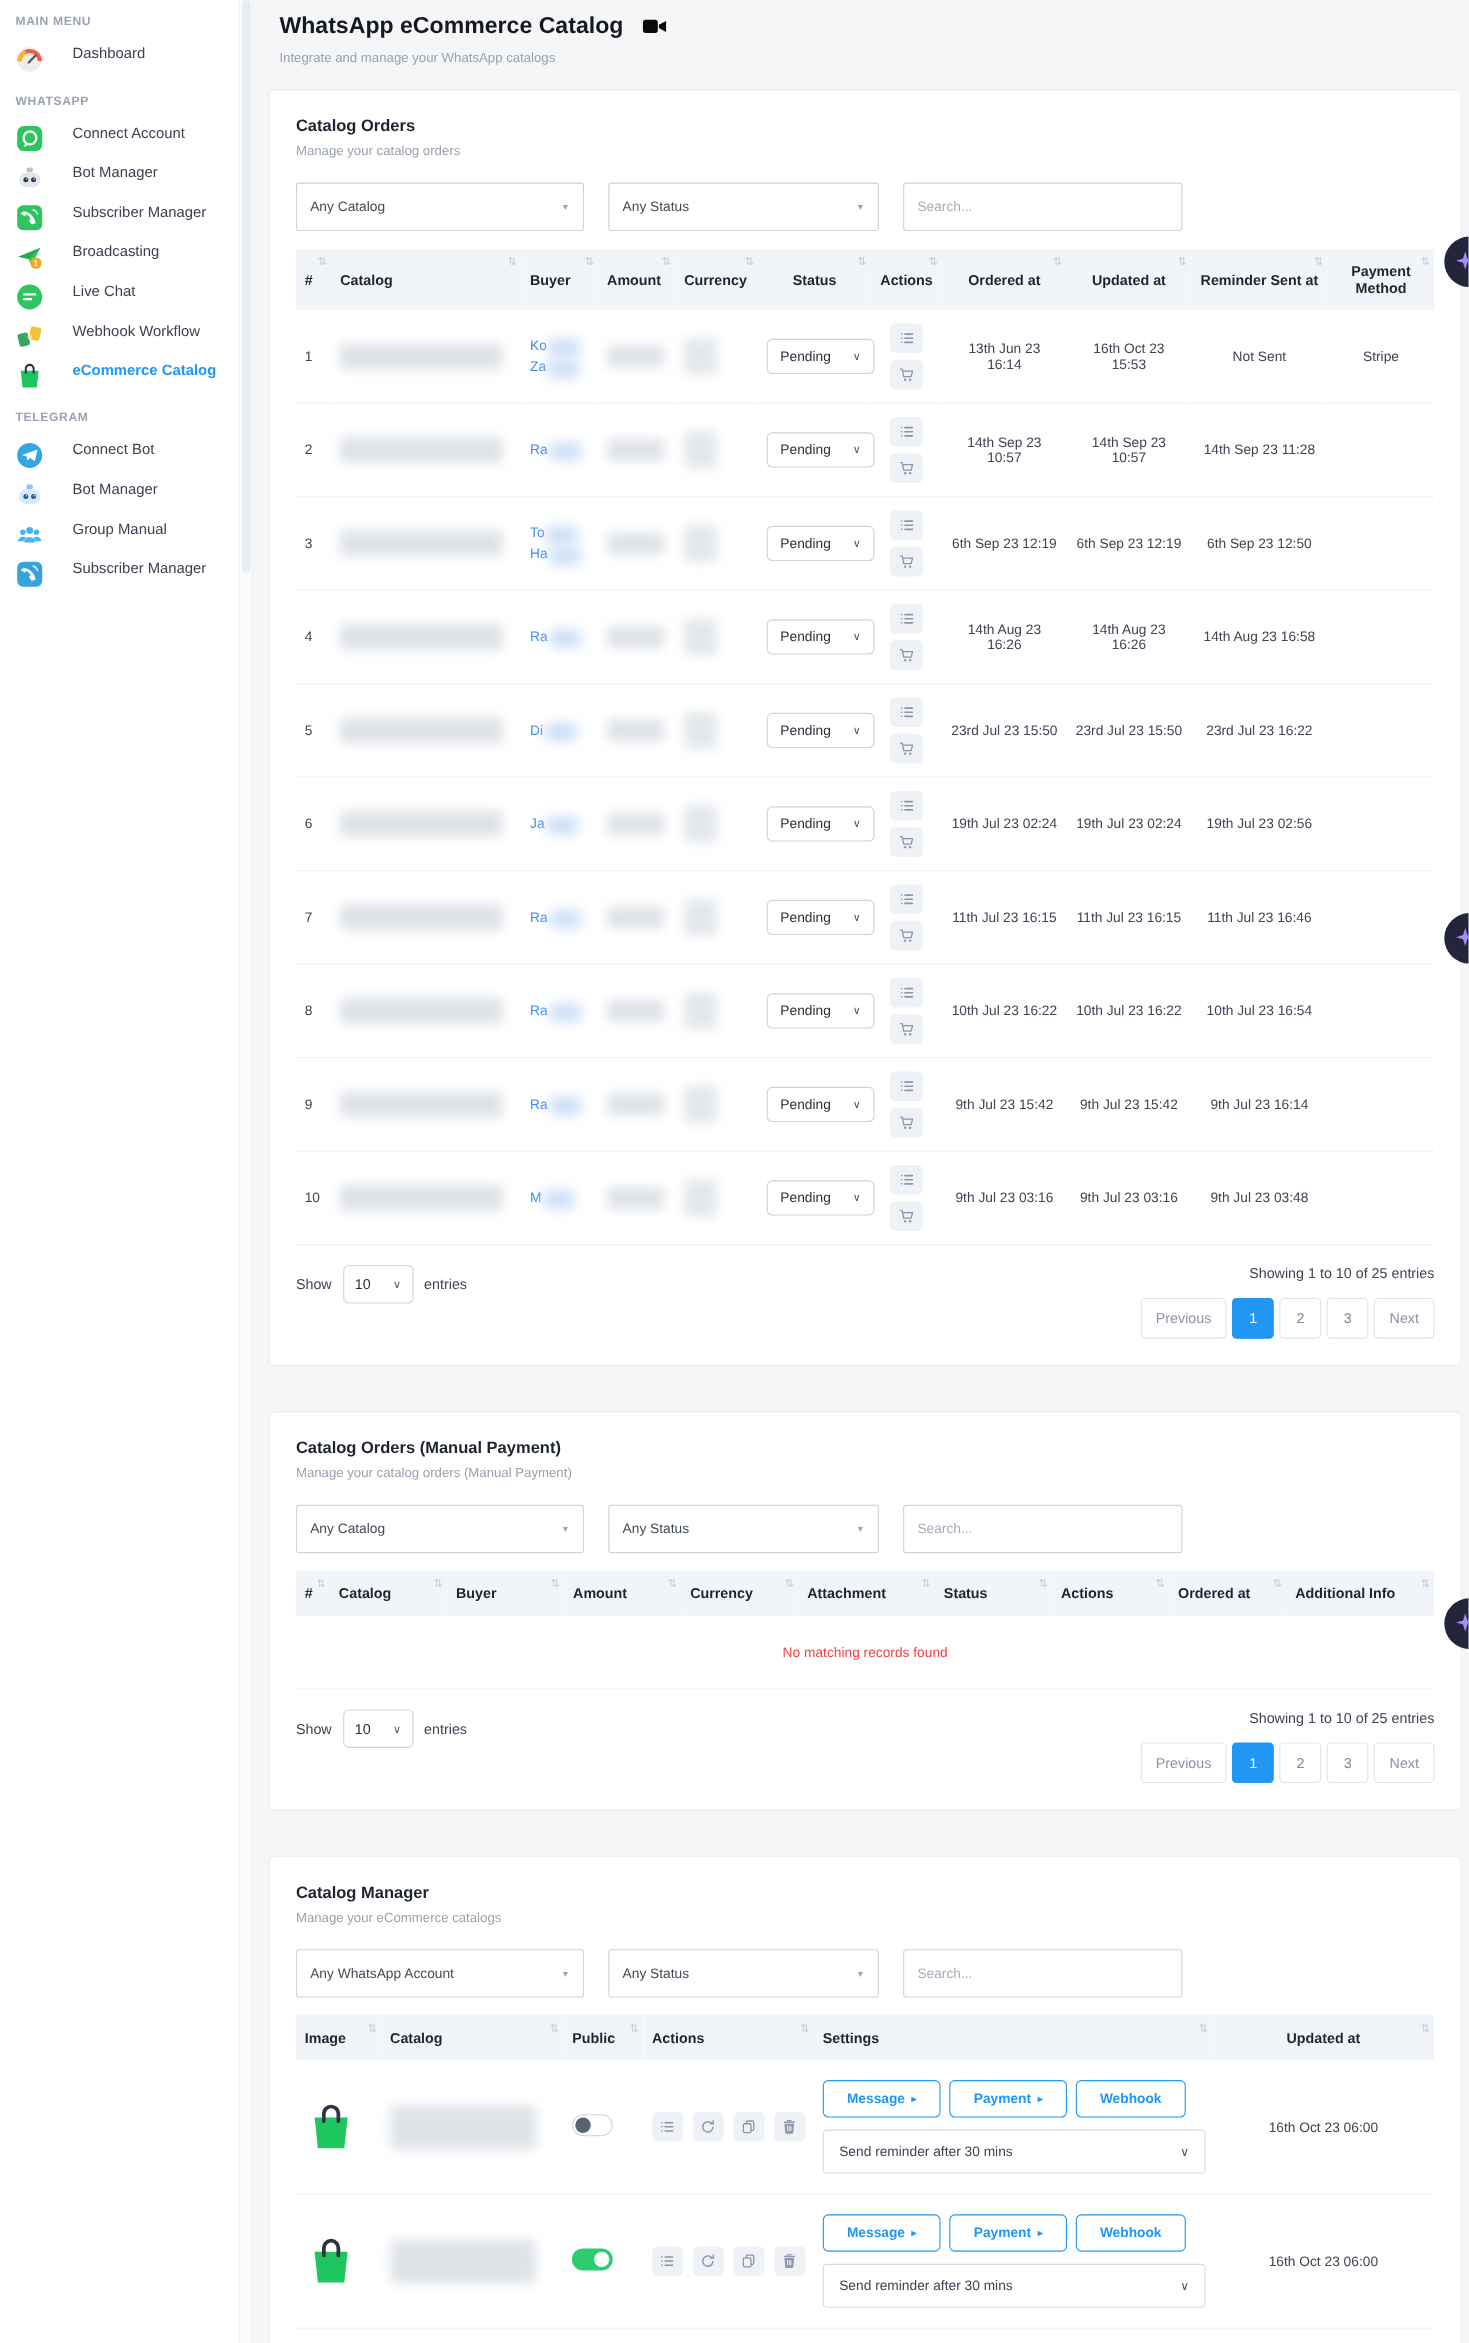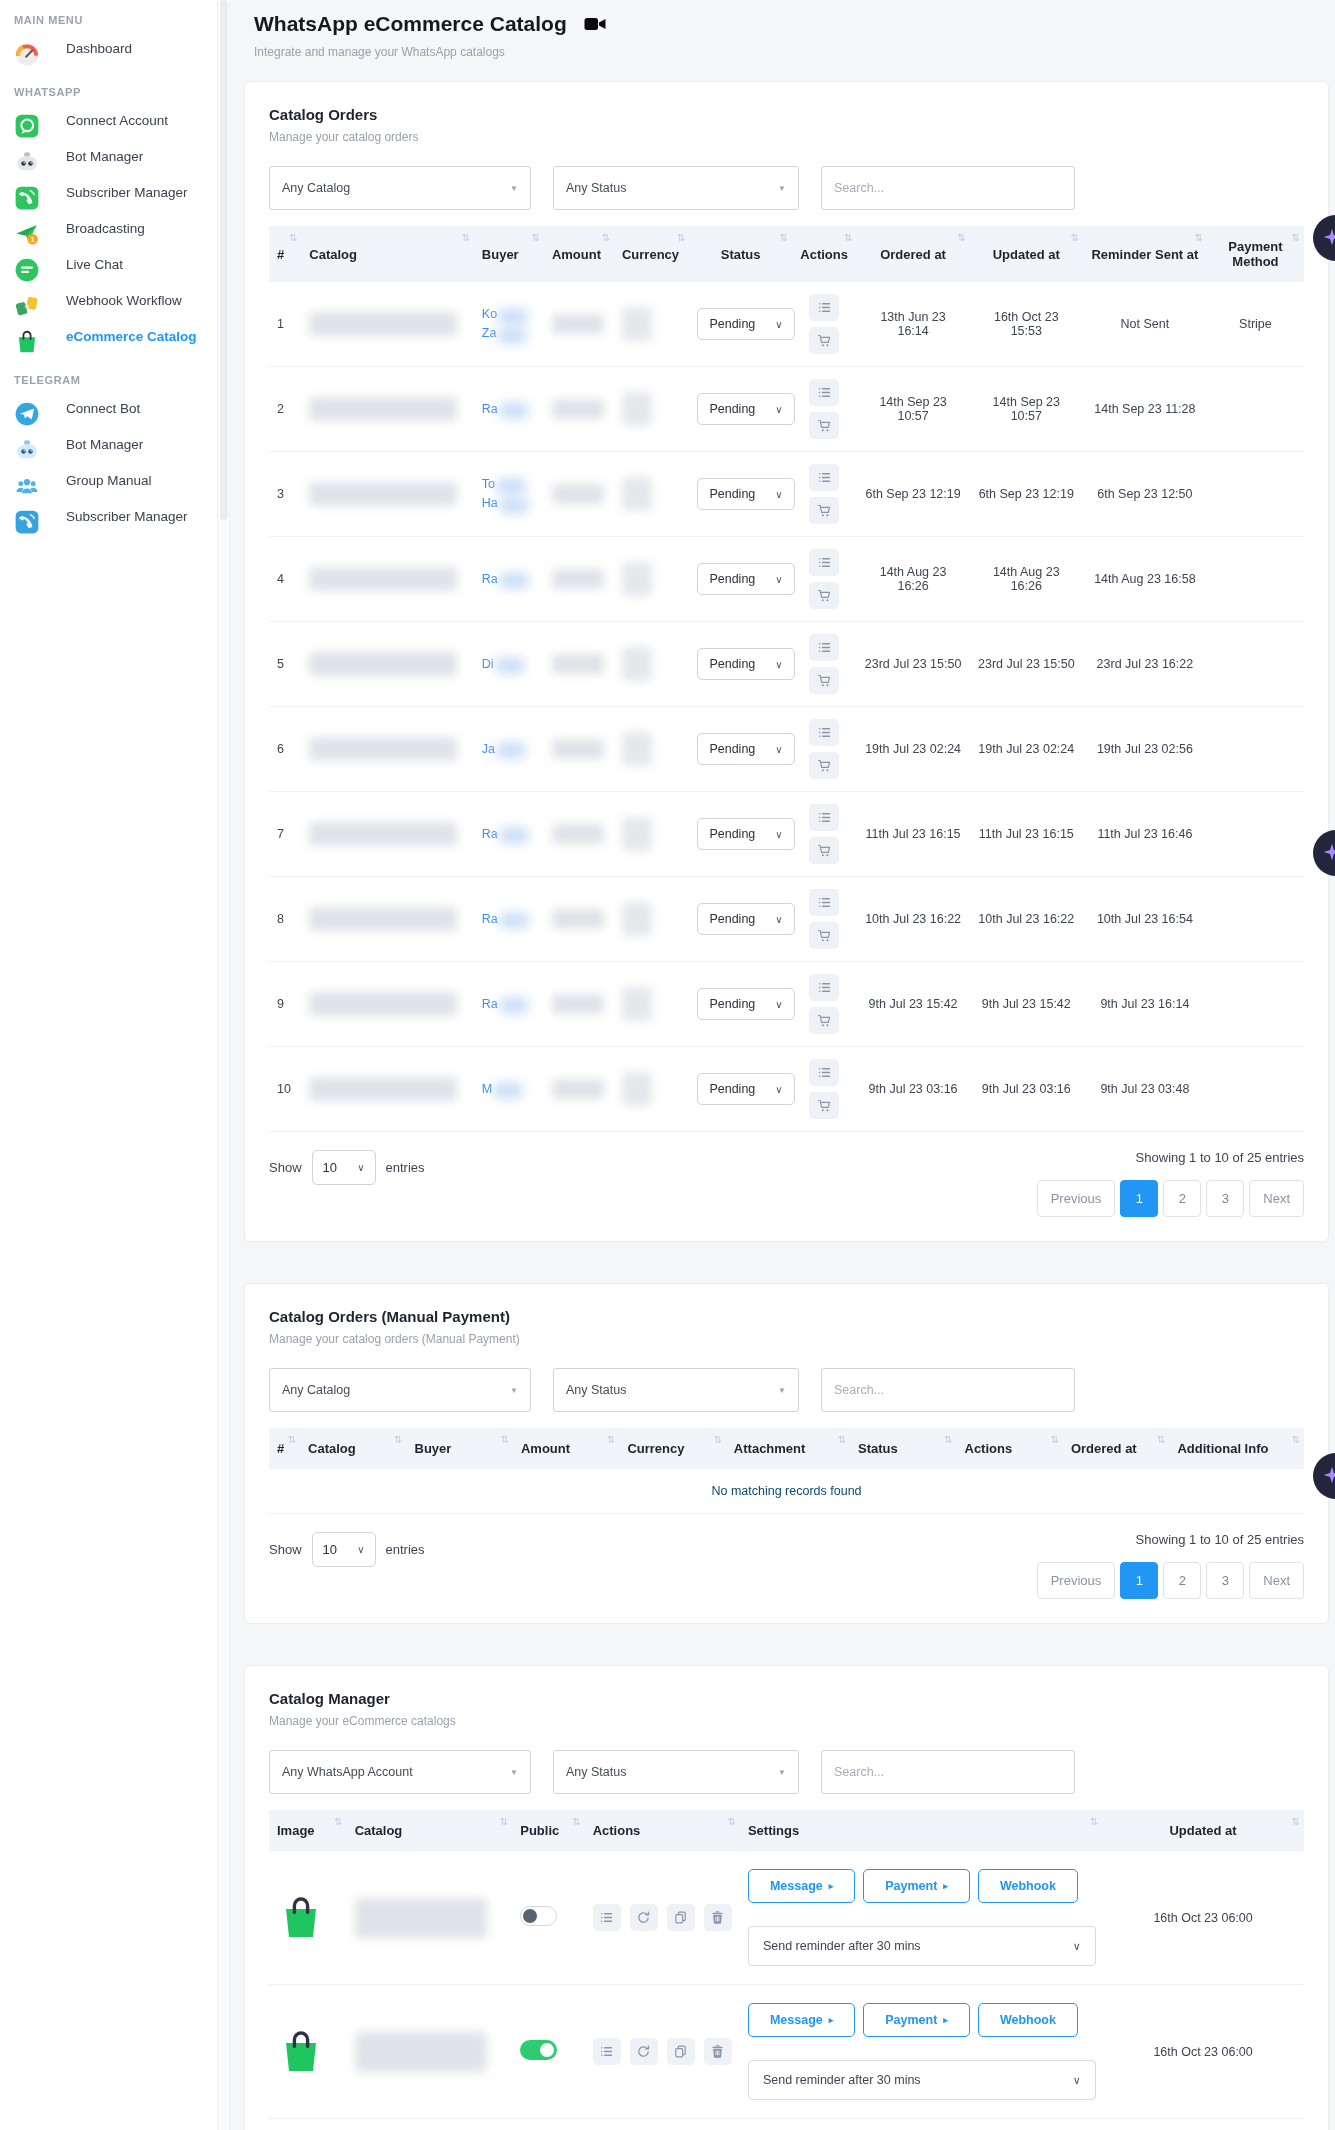--- a/index.html
+++ b/index.html
@@ -40,21 +40,21 @@
   td{padding:12px 8px;border-bottom:1px solid #eef1f5;font-size:12.5px;color:#3d4454;vertical-align:middle}
   .t-orders th:nth-child(n+6),.t-orders td:nth-child(n+6){text-align:center}
   .t-orders th:nth-child(1){width:3%}.t-orders th:nth-child(2){width:16%}.t-orders th:nth-child(3){width:6.5%}
   .t-orders th:nth-child(4){width:6.5%}.t-orders th:nth-child(5){width:7%}.t-orders th:nth-child(6){width:9.5%}
   .t-orders th:nth-child(7){width:6%}.t-orders th:nth-child(8){width:10.5%}.t-orders th:nth-child(9){width:10.5%}
   .t-orders th:nth-child(10){width:11.5%}.t-orders th:nth-child(11){width:9%}
   .t-manual th:nth-child(1){width:3%}.t-manual th:nth-child(6){width:12%}.t-manual th:nth-child(10){width:13%}
   .t-manager th:nth-child(1){width:7.5%}.t-manager th:nth-child(2){width:16%}.t-manager th:nth-child(3){width:7%}
   .t-manager th:nth-child(4){width:15%}.t-manager th:nth-child(5){width:35%}.t-manager th:nth-child(6){width:19.5%}
   .t-manager th:nth-child(6),.t-manager td:nth-child(6){text-align:center}
-  .empty-cell{text-align:center;padding:15px 8px;color:#0c4a6e}
+  .empty-cell{text-align:center;padding:26px 8px;color:#ef4444}
   
   .blur-bar{background:#dfe3e8;border-radius:3px;filter:blur(5px)}
   .b-cat{width:148px;height:24px}
   .b-amt{width:52px;height:20px}
   .b-cur{width:30px;height:34px;background:#e4e8ec}
   .b-mcat{width:132px;height:40px}
   .buyer-line{display:flex;align-items:flex-end;line-height:1.5}
   .bfrag{color:#3f8cf3;font-size:12.5px}
   .bblur{display:inline-block;width:28px;height:15px;background:#c7dbf7;filter:blur(6px);border-radius:3px;margin-left:2px}
   
@@ -82,21 +82,21 @@
   .toggle{width:37px;height:20px;border-radius:10px;position:relative;display:inline-block;cursor:pointer}
   .toggle .knob{width:14px;height:14px;border-radius:50%;position:absolute;top:50%;transform:translateY(-50%)}
   .toggle.off{background:#fff;border:1px solid #d3d8df}
   .toggle.off .knob{left:2px;background:#59636f}
   .toggle.on{background:#2ecc71}
   .toggle.on .knob{right:3px;background:#fff}
   .settings-cell{padding:18px 8px}
   .btn-row{display:flex;gap:8px}
   .cfg-btn{height:34px;padding:0 21px;border:1px solid #2196f3;border-radius:5px;background:#fff;color:#2196f3;font-size:12.5px;font-weight:600;display:inline-flex;align-items:center;gap:6px;cursor:pointer;font-family:inherit}
   .cfg-btn .caret{font-size:9px}
-  .reminder-sel{margin-top:23px;width:348px;height:40px;border:1px solid #d6dae1;border-radius:4px;display:flex;align-items:center;justify-content:space-between;padding:0 14px;font-size:12.5px;color:#3d4454;cursor:pointer}
+  .reminder-sel{margin-top:11px;width:348px;height:40px;border:1px solid #d6dae1;border-radius:4px;display:flex;align-items:center;justify-content:space-between;padding:0 14px;font-size:12.5px;color:#3d4454;cursor:pointer}
   .reminder-sel .chev{font-size:11px;color:#4b5563}
   .t-manager td{border-bottom:1px solid #eaf1f8}
   
   .ai-fab{position:absolute;left:1313px;width:46px;height:46px;border-radius:50%;background:#23263a;display:flex;align-items:center;justify-content:flex-start;padding-left:9px;z-index:6;cursor:pointer;border:none}
   .ai-fab svg{width:20px;height:20px}
 </style>
 </head>
 <body>
 
 <div class="sidebar">

